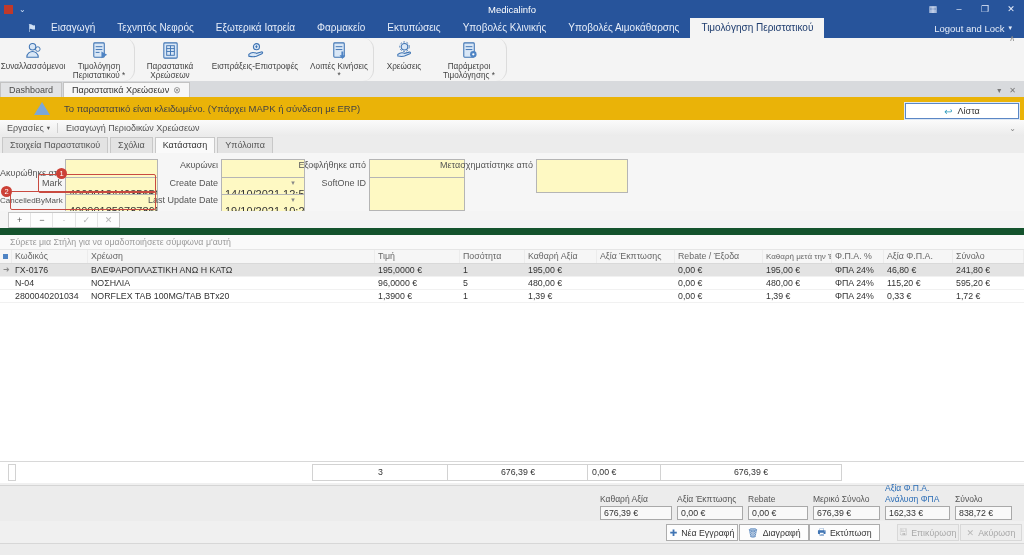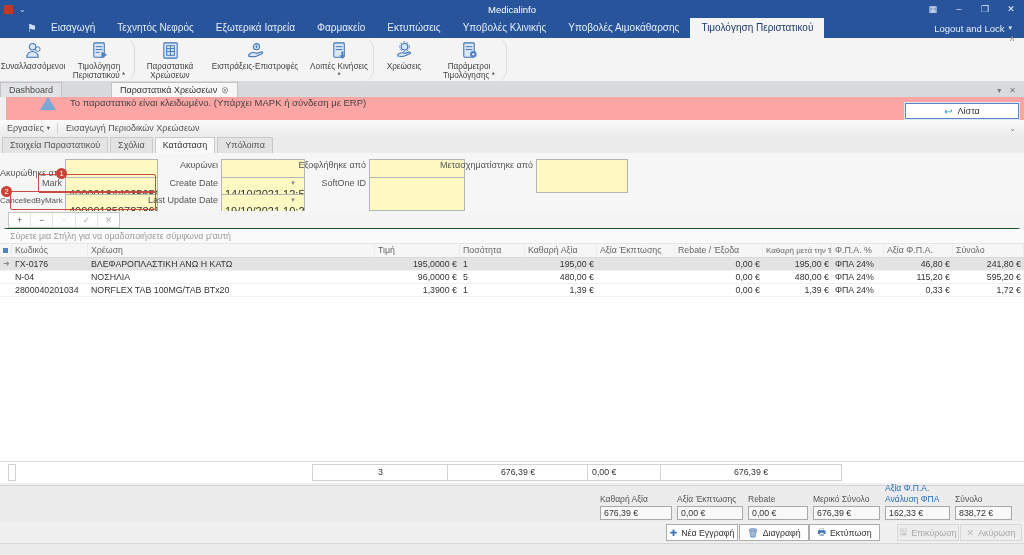--- a/index.html
+++ b/index.html
@@ -28,30 +28,30 @@
           display:flex;}
   .rgroup{display:flex;flex-direction:column;border-right:1px solid #dcdcdc;padding:1px 1px 0 1px;border-radius:11px;}
   .rgroup-btns{display:flex;flex:1;align-items:flex-start;}
   .rbtn{display:flex;flex-direction:column;align-items:center;padding:1px 3px 0 3px;color:#444;
         font-size:8.2px;line-height:1.15;text-align:center;}
   .rbtn svg{width:21px;height:21px;margin-bottom:1px;}
   .rgroup-cap{height:11px;line-height:11px;text-align:center;color:#8f8f8f;font-size:8px;white-space:nowrap;}
   .ribbon-collapse{position:absolute;top:34px;right:9px;color:#8a8a8a;font-size:8px;z-index:2;}
 
   
-  .doctabs{position:absolute;top:81px;left:0;right:0;height:16px;background:#d8dadd;display:flex;align-items:flex-end;gap:48px;}
+  .doctabs{position:absolute;top:81px;left:0;right:0;height:16px;background:#d8dadd;display:flex;align-items:flex-end;}
   .dtab{height:14px;line-height:14px;padding:0 8px;font-size:9px;background:#e2e3e5;color:#4a4a4a;
         border:1px solid #c3c3c3;border-bottom:none;margin-right:1px;display:flex;align-items:center;gap:4px;}
   .dtab.active{background:#f7f7f7;color:#333;}
   .dtab-close{color:#8a8a8a;font-size:9px;}
   .doctabs-right{margin-left:auto;display:flex;gap:8px;padding:0 8px 2px 0;color:#777;font-size:8px;}
 
   
-  .warnbar{position:absolute;top:97px;left:0;right:0;height:23px;background:#fca5a5;border-bottom:1px solid #e0e0e0;
-           display:flex;align-items:flex-start;margin-left:6px;}
+  .warnbar{position:absolute;top:97px;left:0;right:0;height:23px;background:#eab308;border-bottom:1px solid #e0e0e0;
+           display:flex;align-items:center;}
   .tri{width:0;height:0;border-left:8px solid transparent;border-right:8px solid transparent;
        border-bottom:13px solid #7ba7d7;margin-left:34px;}
   .warn-text{margin-left:14px;color:#444;font-size:9.5px;}
   .lista-btn{position:absolute;top:103px;left:905px;width:112px;height:14px;background:#fff;
              border:1px solid #5b87c5;box-shadow:0 0 0 1px #dde7f3;display:flex;align-items:center;
              justify-content:center;gap:5px;font-size:9px;color:#333;z-index:3;}
   .undo-glyph{color:#2f9bbd;font-size:10px;transform:scaleX(-1);display:inline-block;}
 
   
   .tasksbar{position:absolute;top:120px;left:0;right:0;height:16px;background:linear-gradient(#fbfbfb,#ebebeb);
@@ -81,30 +81,30 @@
   
   .navbar{position:absolute;top:211px;left:0;right:0;height:17px;background:#f4f4f4;}
   .navbox{position:absolute;left:8px;top:1px;width:110px;height:14px;background:#fdfdfd;border:1px solid #c6c6c6;
           display:flex;}
   .navcell{flex:1;display:flex;align-items:center;justify-content:center;font-size:9px;color:#555;
            border-right:1px solid #e4e4e4;}
   .navcell:last-child{border-right:none;}
   .navcell.dim{color:#b5b5b5;}
 
   
-  .gridwrap{position:absolute;top:228px;left:0;right:0;bottom:72px;background:#fff;border-top:1px solid #14532d;border-radius:7px;}
+  .gridwrap{position:absolute;top:228px;left:0;right:0;bottom:72px;background:#fff;border-top:7px solid #14532d;}
   .group-hint{height:14px;line-height:14px;padding-left:10px;background:#fafafa;border-bottom:1px solid #e6e6e6;
               color:#9a9a9a;font-size:8.8px;}
   .gcols{display:grid;grid-template-columns:12px 76px 287px 85px 65px 72px 78px 88px 69px 52px 69px 1fr;}
   .ghead{height:13px;background:#f6f6f6;border-bottom:1px solid #d9d9d9;color:#666;font-size:8.8px;}
   .ghead .gc{line-height:13px;padding:0 3px;overflow:hidden;white-space:nowrap;border-right:1px solid #ececec;}
   .grow{height:12px;font-size:8.8px;border-bottom:1px solid #f1f1f1;color:#333;}
   .grow .gc{line-height:12px;padding:0 3px;overflow:hidden;white-space:nowrap;}
   .grow.selected{background:#e3e3e3;}
-  .num{text-align:right;}
+  .num{}
   .ind-head{display:flex;align-items:center;justify-content:center;}
   .ind-sq{width:5px;height:5px;background:#4f84c4;}
   .row-arrow{color:#888;font-size:8px;line-height:12px;text-align:center;}
   .gfooter{position:absolute;left:0;right:0;bottom:0;height:21px;background:#fff;border-top:1px solid #d8d8d8;}
   .fcell{position:absolute;top:2px;height:15px;line-height:15px;background:#fff;border:1px solid #d2d2d2;
          font-size:8.8px;color:#333;text-align:center;}
 
   
   .totalspanel{position:absolute;top:485px;left:0;right:0;height:36px;background:#ececec;
                border-top:1px solid #d5d5d5;border-bottom:1px solid #d5d5d5;}

